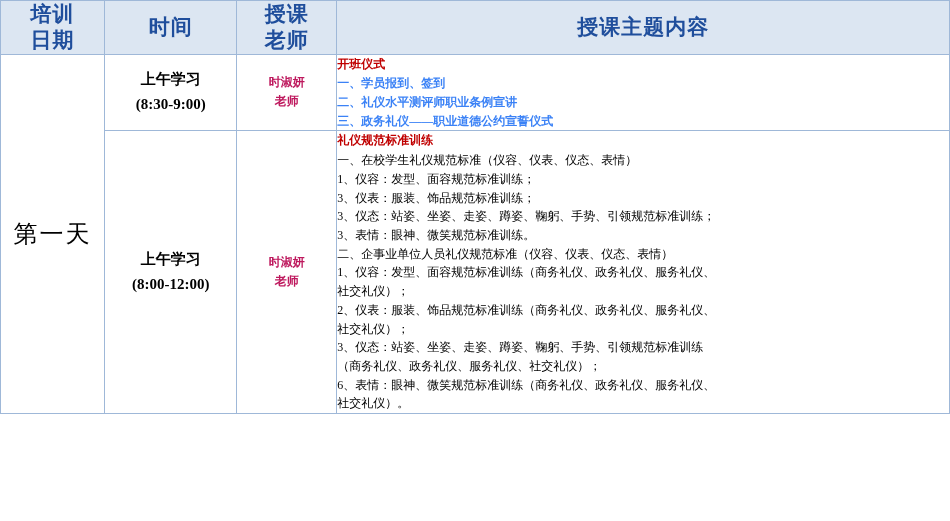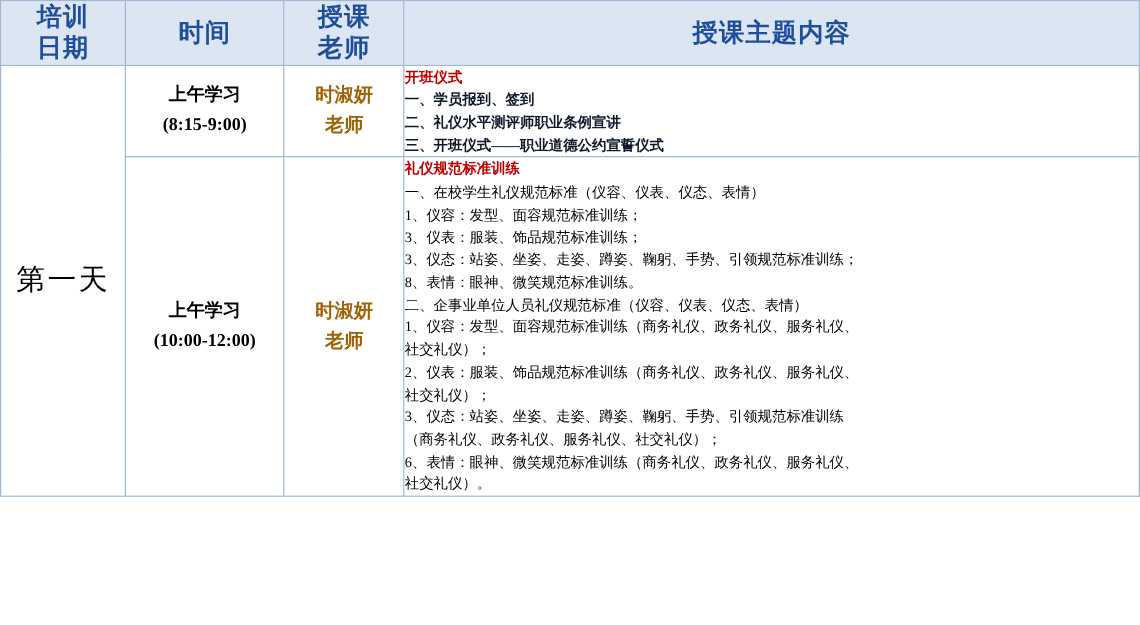--- a/index.html
+++ b/index.html
@@ -48,40 +48,40 @@
   td.time-cell {
     text-align: center;
     font-size: 15px;
     font-weight: bold;
     color: #000000;
     line-height: 1.7;
     padding: 4px 2px;
   }
   td.teacher-cell {
     text-align: center;
-    font-size: 16px;
+    font-size: 12px;
     font-weight: bold;
-    color: #a16207;
+    color: #be185d;
     line-height: 1.6;
     padding: 4px 2px;
   }
   td.topic-cell {
     padding: 7px 10px 9px 10px;
     font-size: 12px;
     line-height: 1.56;
     color: #000000;
     text-align: left;
   }
   .topic-title {
     color: #c00000;
     font-weight: bold;
     margin-bottom: 1px;
   }
   .topic-line {
-    color: #0f172a;
+    color: #3b82f6;
     font-weight: bold;
   }
   .topic-body-line {
     color: #000000;
     font-weight: normal;
   }
   .nowrap-center { white-space: nowrap; }
 </style>
 </head>
 <body>
@@ -105,52 +105,52 @@
         <div>老师</div>
       </th>
       <th>授课主题内容</th>
     </tr>
   </thead>
   <tbody>
     <tr>
       <td class="day-cell" rowspan="2">第一天</td>
       <td class="time-cell">
         <div class="nowrap-center">上午学习</div>
-        <div class="nowrap-center">(8:15-9:00)</div>
+        <div class="nowrap-center">(8:30-9:00)</div>
       </td>
       <td class="teacher-cell">
         <div>时淑妍</div>
         <div>老师</div>
       </td>
       <td class="topic-cell">
         <div class="topic-title">开班仪式</div>
         <div>
             <div class="topic-line">一、学员报到、签到</div>
             <div class="topic-line">二、礼仪水平测评师职业条例宣讲</div>
-            <div class="topic-line">三、开班仪式——职业道德公约宣誓仪式</div>
+            <div class="topic-line">三、政务礼仪——职业道德公约宣誓仪式</div>
           </div>
       </td>
     </tr>
     <tr>
       <td class="time-cell">
         <div class="nowrap-center">上午学习</div>
-        <div class="nowrap-center">(10:00-12:00)</div>
+        <div class="nowrap-center">(8:00-12:00)</div>
       </td>
       <td class="teacher-cell">
         <div>时淑妍</div>
         <div>老师</div>
       </td>
       <td class="topic-cell">
         <div class="topic-title">礼仪规范标准训练</div>
         <div>
             <div class="topic-body-line">一、在校学生礼仪规范标准（仪容、仪表、仪态、表情）</div>
             <div class="topic-body-line">1、仪容：发型、面容规范标准训练；</div>
             <div class="topic-body-line">3、仪表：服装、饰品规范标准训练；</div>
             <div class="topic-body-line">3、仪态：站姿、坐姿、走姿、蹲姿、鞠躬、手势、引领规范标准训练；</div>
-            <div class="topic-body-line">8、表情：眼神、微笑规范标准训练。</div>
+            <div class="topic-body-line">3、表情：眼神、微笑规范标准训练。</div>
             <div class="topic-body-line">二、企事业单位人员礼仪规范标准（仪容、仪表、仪态、表情）</div>
             <div class="topic-body-line">1、仪容：发型、面容规范标准训练（商务礼仪、政务礼仪、服务礼仪、</div>
             <div class="topic-body-line">社交礼仪）；</div>
             <div class="topic-body-line">2、仪表：服装、饰品规范标准训练（商务礼仪、政务礼仪、服务礼仪、</div>
             <div class="topic-body-line">社交礼仪）；</div>
             <div class="topic-body-line">3、仪态：站姿、坐姿、走姿、蹲姿、鞠躬、手势、引领规范标准训练</div>
             <div class="topic-body-line">（商务礼仪、政务礼仪、服务礼仪、社交礼仪）；</div>
             <div class="topic-body-line">6、表情：眼神、微笑规范标准训练（商务礼仪、政务礼仪、服务礼仪、</div>
             <div class="topic-body-line">社交礼仪）。</div>
           </div>

